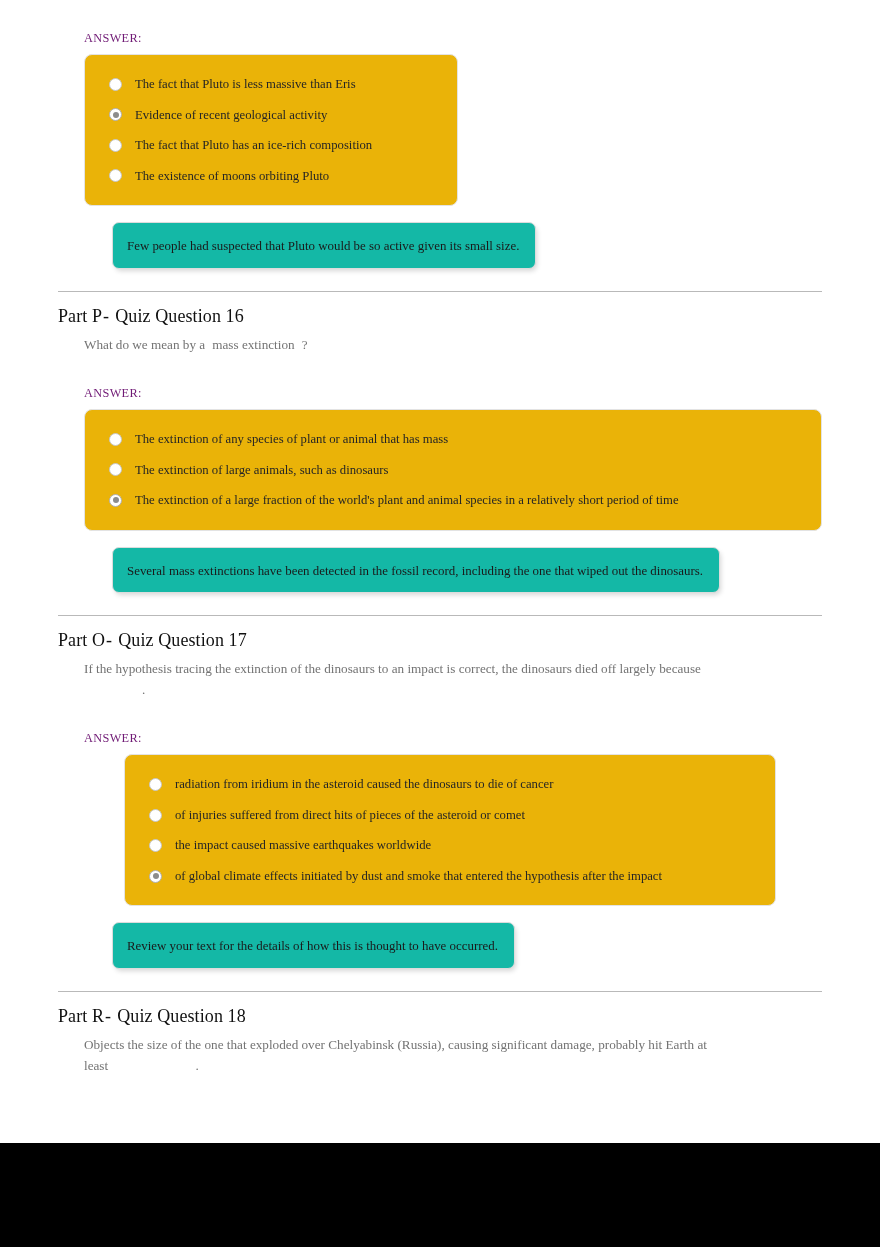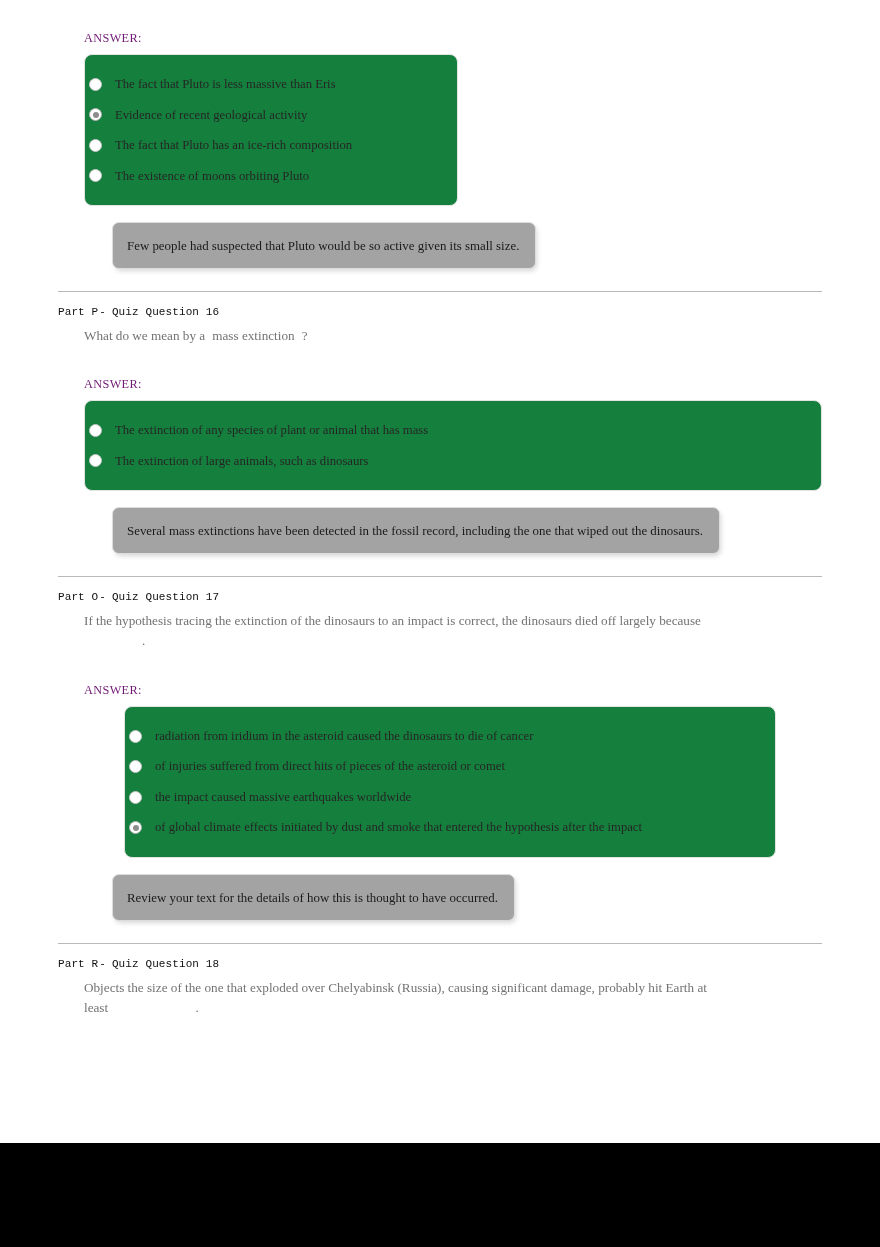--- a/index.html
+++ b/index.html
@@ -29,25 +29,24 @@
     padding: 0 58px 0 58px;
   }
 
   .divider {
     height: 1px;
     background: #b9b9b9;
     margin: 0 58px;
   }
 
   .part-header {
-    font-size: 11px;
+    font-size: 18px;
     color: #111111;
     padding: 14px 0 8px 0;
     letter-spacing: 0.1px;
-    font-family: Liberation Mono, monospace;
   }
   .part-header .part-id {
     display: inline;
   }
   .part-header .part-dash {
     display: inline;
     padding: 0 6px 0 1px;
   }
   .part-header .part-title {
     display: inline;
@@ -80,22 +79,22 @@
     font-size: 12.3px;
     color: #701a75;
     letter-spacing: 0.35px;
     margin: 31px 0 8px 0;
   }
 
   
   .answer-card {
     border: 1px solid #e3e3e3;
     border-radius: 8px;
-    background: #15803d;
-    padding: 14px 18px 14px 4px;
+    background: #eab308;
+    padding: 14px 18px 14px 24px;
     box-sizing: border-box;
     display: inline-block;
   }
 
   .option {
     display: flex;
     align-items: center;
     padding: 7px 0;
   }
 
@@ -131,21 +130,21 @@
     color: #252525;
     white-space: nowrap;
     line-height: 1.3;
   }
 
   
   .feedback {
     margin: 16px 0 0 28px;
     border: 1px solid #dcdcdc;
     border-radius: 7px;
-    background: #a3a3a3;
+    background: #14b8a6;
     padding: 13px 16px 13px 14px;
     box-sizing: border-box;
     display: inline-block;
     box-shadow: 2px 3px 5px -1px rgba(0,0,0,0.16);
   }
   .feedback-text {
     font-size: 12.9px;
     color: #1a1a1a;
     white-space: nowrap;
     line-height: 1.3;
@@ -214,20 +213,24 @@
 
       <div class="answer-card" style="width:738px;">
         <div class="option">
           <span class="radio"></span>
           <span class="option-text">The extinction of any species of plant or animal that has mass</span>
         </div>
         <div class="option">
           <span class="radio"></span>
           <span class="option-text">The extinction of large animals, such as dinosaurs</span>
         </div>
+        <div class="option">
+          <span class="radio selected"></span>
+          <span class="option-text">The extinction of a large fraction of the world's plant and animal species in a relatively short period of time</span>
+        </div>
       </div>
 
       <div class="feedback">
         <span class="feedback-text">Several mass extinctions have been detected in the fossil record, including the one that wiped out the dinosaurs.</span>
       </div>
     </div>
     <div class="section-gap-bottom"></div>
   </div>
 
   <div class="divider"></div>

